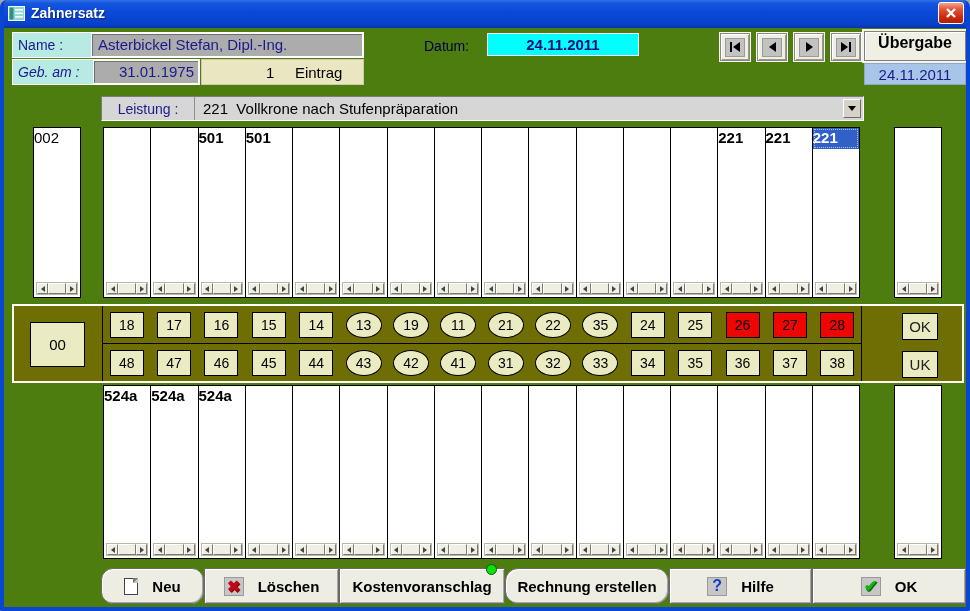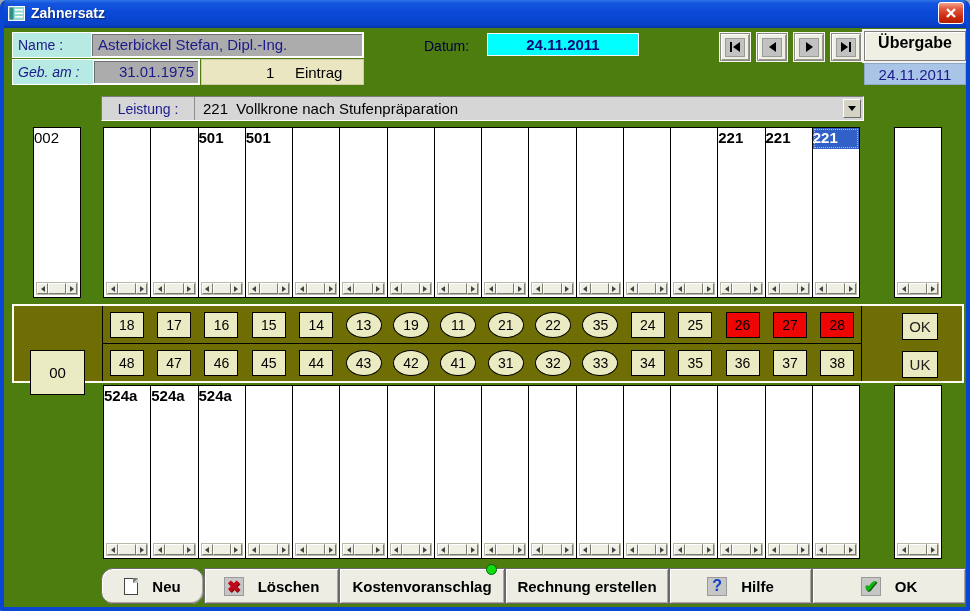--- a/index.html
+++ b/index.html
@@ -101,21 +101,21 @@
     border-color:#fff #7a7a6e #7a7a6e #fff; display:flex; align-items:center; justify-content:center; flex:none; }
   .ms-tri-l { width:0; height:0; border-top:3px solid transparent; border-bottom:3px solid transparent; border-right:4px solid #444; }
   .ms-tri-r { width:0; height:0; border-top:3px solid transparent; border-bottom:3px solid transparent; border-left:4px solid #444; }
   .ms-thumb { width:62%; background:#EFEFE3; border:1px solid; border-color:#fff #7a7a6e #7a7a6e #fff; }
   .ms-track { flex:1; }
 
   
   .teeth-band { position:absolute; background:#6E6E04; border:2px solid #fdfdf4; }
   .zero-btn {
     position:absolute; background:#EBEBC3; border:1px solid #000;
-    font-size:15px; color:#000; display:flex; align-items:center; justify-content:center;margin-top:28px;
+    font-size:15px; color:#000; display:flex; align-items:center; justify-content:center;
   }
   .teeth-panel { position:absolute; top:0; bottom:0; border-left:1px solid #000; border-right:1px solid #000; display:flex; flex-direction:column; }
   .teeth-row { flex:1; display:flex; align-items:center; }
   .teeth-row.upper { border-bottom:1px solid #000; }
   .tooth-slot { flex:1; display:flex; align-items:center; justify-content:center; }
   .tooth {
     width:34px; height:26px; background:#EBEBC3; border:1px solid #000;
     font-size:14px; color:#000; display:flex; align-items:center; justify-content:center;
   }
   .tooth.oval { border-radius:50%; width:36px; }
@@ -794,21 +794,21 @@
       <div class="toolbar-btn" style="left: 200px; width: 135px;">
         <span class="icon-box">
           <span class="icon-x">✖</span>
         </span>
         <span>Löschen</span>
       </div>
       <div class="toolbar-btn" style="left: 335px; width: 166px;">
         <span class="green-dot"></span>
         <span>Kostenvoranschlag</span>
       </div>
-      <div class="toolbar-btn" style="left: 501px; width: 164px;">
+      <div class="toolbar-btn" style="left: 501px; width: 164px; border-radius: 13px;">
         <span>Rechnung erstellen</span>
       </div>
       <div class="toolbar-btn" style="left: 665px; width: 143px;">
         <span class="icon-box">
           <span class="icon-q">?</span>
         </span>
         <span>Hilfe</span>
       </div>
       <div class="toolbar-btn" style="left: 808px; width: 154px;">
         <span class="icon-box">

